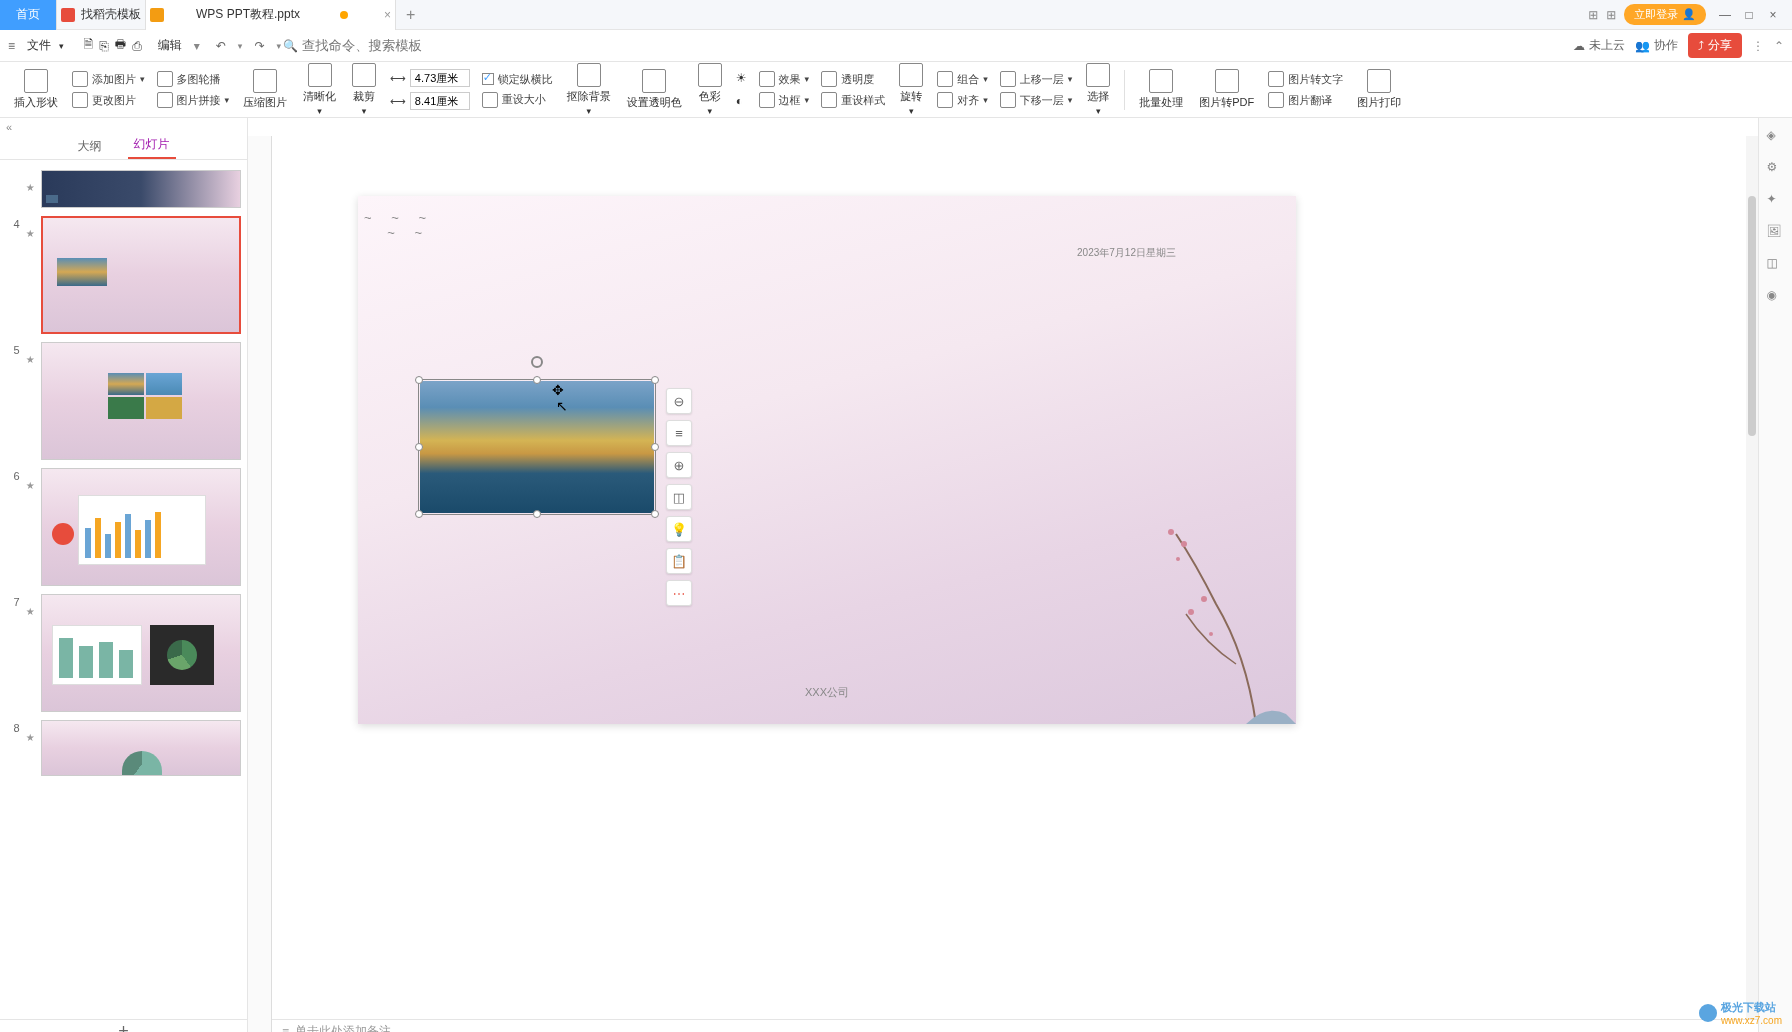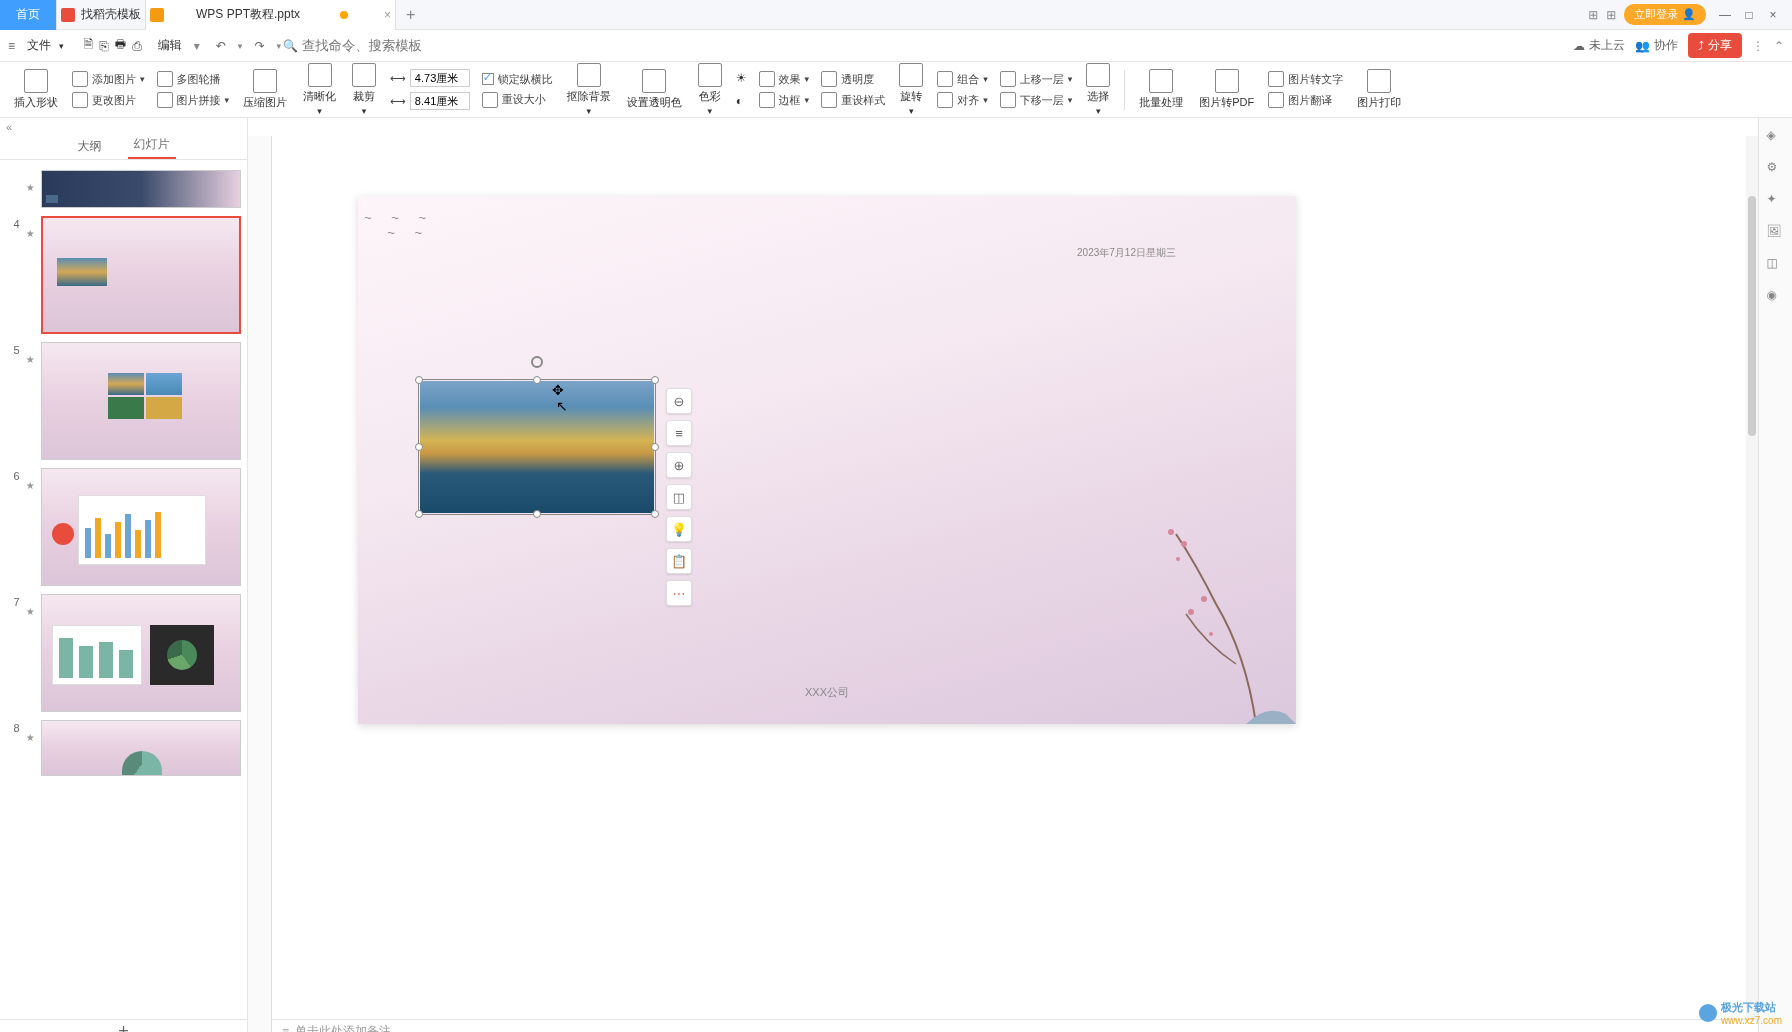--- a/index.html
+++ b/index.html
@@ -45,21 +45,21 @@
 .size-input { width: 60px; height: 18px; border: 1px solid #ccc; font-size: 11px; padding: 0 4px; }
 .checkbox { width: 12px; height: 12px; border: 1px solid #888; display: inline-block; position: relative; }
 .checkbox.checked::after { content: "✓"; position: absolute; top: -3px; left: 0; color: #409eff; font-size: 11px; }
 
 
 .main { display: flex; height: 925px; }
 .sidepanel { width: 248px; background: #fff; border-right: 1px solid #e5e5e5; display: flex; flex-direction: column; }
 .side-collapse { height: 18px; display: flex; align-items: center; padding-left: 6px; color: #888; font-size: 11px; }
 .side-tabs { height: 24px; display: flex; justify-content: center; align-items: flex-end; border-bottom: 1px solid #e5e5e5; gap: 20px; }
 .side-tab { padding: 4px 6px; color: #666; cursor: pointer; }
-.side-tab.active { border-bottom: 2px solid #e74c3c; color: #737373; margin-top: 38px; }
+.side-tab.active { border-bottom: 2px solid #e74c3c; color: #a21caf; margin-top: 38px; }
 .thumbs { flex: 1; overflow: hidden; padding: 6px 0; }
 .thumb-row { display: flex; align-items: flex-start; padding: 4px 6px; gap: 6px; }
 .thumb-num { width: 14px; text-align: right; color: #666; font-size: 11px; padding-top: 2px; }
 .thumb-star { width: 10px; color: #999; font-size: 10px; padding-top: 12px; }
 .thumb { width: 204px; height: 118px; background: linear-gradient(180deg, #f5e8f0 0%, #e8d0e0 50%, #dbc5d8 100%); border: 1px solid #ccc; position: relative; overflow: hidden; }
 .thumb.selected { border: 2px solid #e74c3c; }
 .thumb.prev { height: 38px; background: linear-gradient(90deg, #2a3a5a 0%, #3a4a6a 50%, #e8d0e0 100%); }
 .thumb-img { position: absolute; background: linear-gradient(180deg, #5a8eb5 0%, #d4a854 50%, #3a6a8a 100%); }
 .thumb-chart { position: absolute; background: #fff; border: 1px solid #ddd; }
 .thumb-add { height: 24px; display: flex; align-items: center; justify-content: center; color: #666; font-size: 18px; border-top: 1px solid #e5e5e5; }

